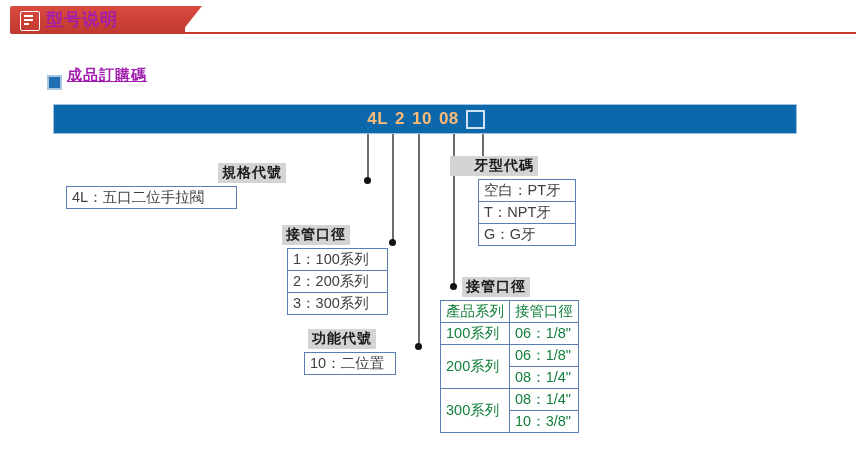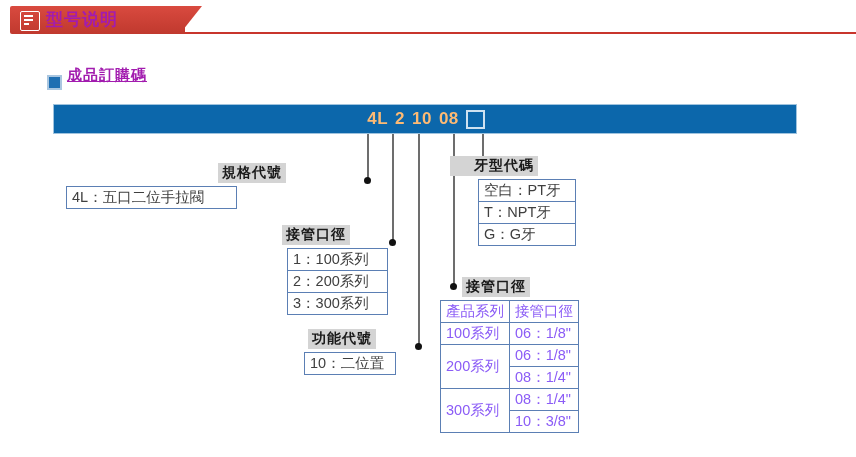--- a/index.html
+++ b/index.html
@@ -103,21 +103,21 @@
   .crow + .crow{border-top:1.3px solid #5b7fb4;}
 
   
   #pipe-table{
     position:absolute;left:440px;top:300px;
     border-collapse:collapse;
     background:#ffffff;
   }
   #pipe-table td,#pipe-table th{
     border:1.3px solid #5b7fb4;
-    font-size:14.5px;font-weight:normal;color:#8b5cf6;
+    font-size:14.5px;font-weight:normal;color:#15803d;
     padding:1px 5px;
     line-height:19px;
     text-align:left;
     white-space:nowrap;
   }
 </style>
 </head>
 <body>
 
 <div id="header">

